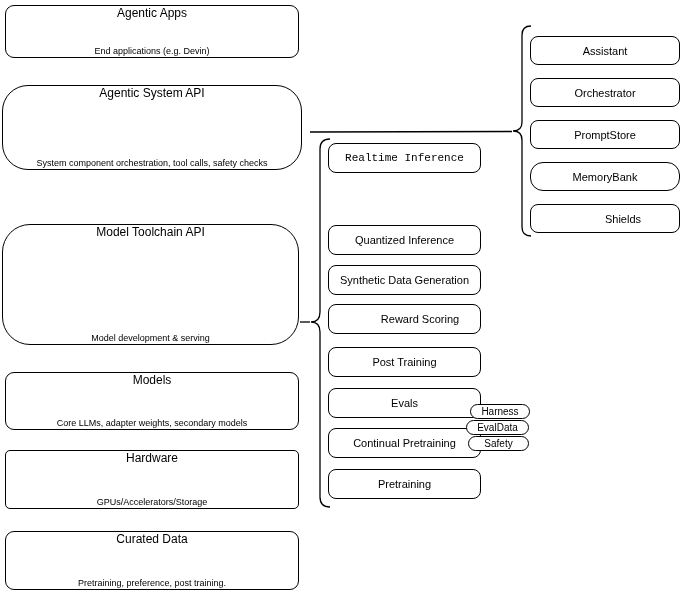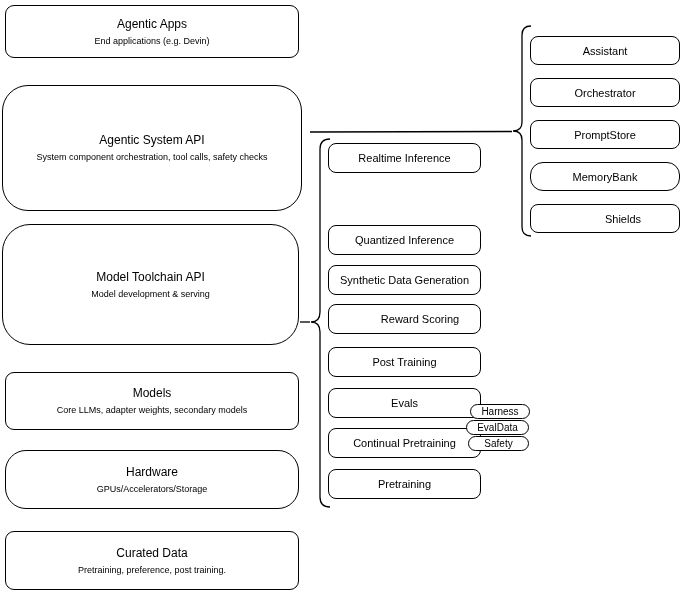--- a/index.html
+++ b/index.html
@@ -27,21 +27,21 @@
     stroke-width: 1.3;
   }
   .node {
     position: absolute;
     box-sizing: border-box;
     border: 1.3px solid #000000;
     background: #ffffff;
     display: flex;
     flex-direction: column;
     align-items: center;
-    justify-content: center;
+    justify-content: space-between;
     gap: 5px;
     text-align: center;
   }
   .node-title {
     font-size: 12px;
     line-height: 14px;
     color: #000000;
   }
   .node-subtitle {
     font-size: 9px;
@@ -97,46 +97,46 @@
     <line x1="310" y1="132" x2="512" y2="131.5"></line>
 
     <line x1="300" y1="322" x2="310" y2="322"></line>
   </svg>
 
   <div class="node" style="left:5px; top:5px; width:294px; height:53px; border-radius:9px;">
     <div class="node-title">Agentic Apps</div>
     <div class="node-subtitle">End applications (e.g. Devin)</div>
   </div>
 
-  <div class="node" style="left:2px; top:85px; width:300px; height:126px; border-radius:26px;">
+  <div class="node" style="left:2px; top:85px; width:300px; height:85px; border-radius:26px;">
     <div class="node-title">Agentic System API</div>
     <div class="node-subtitle">System component orchestration, tool calls, safety checks</div>
   </div>
 
   <div class="node" style="left:2px; top:224px; width:297px; height:121px; border-radius:28px;">
     <div class="node-title">Model Toolchain API</div>
     <div class="node-subtitle">Model development &amp; serving</div>
   </div>
 
   <div class="node" style="left:5px; top:372px; width:294px; height:58px; border-radius:9px;">
     <div class="node-title">Models</div>
     <div class="node-subtitle">Core LLMs, adapter weights, secondary models</div>
   </div>
 
-  <div class="node" style="left:5px; top:450px; width:294px; height:59px; border-radius:21px;">
+  <div class="node" style="left:5px; top:450px; width:294px; height:59px; border-radius:5px;">
     <div class="node-title">Hardware</div>
     <div class="node-subtitle">GPUs/Accelerators/Storage</div>
   </div>
 
   <div class="node" style="left:5px; top:531px; width:294px; height:59px; border-radius:9px;">
     <div class="node-title">Curated Data</div>
     <div class="node-subtitle">Pretraining, preference, post training.</div>
   </div>
 
-  <div class="chip" style="top:143px;">Realtime Inference</div>
+  <div class="chip" style="top:143px;font-family:Liberation Mono, monospace;">Realtime Inference</div>
   <div class="chip" style="top:225px;">Quantized Inference</div>
   <div class="chip" style="top:265px;">Synthetic Data Generation</div>
   <div class="chip" style="top:304px;padding-left:31px;">Reward Scoring</div>
   <div class="chip" style="top:347px;">Post Training</div>
   <div class="chip" style="top:388px;">Evals</div>
   <div class="chip" style="top:428px;">Continual Pretraining</div>
   <div class="chip" style="top:469px;">Pretraining</div>
 
   <div class="pill" style="left:470px; top:377px; width:60px;">Harness</div>
   <div class="pill" style="left:466px; top:393px; width:63px;">EvalData</div>

